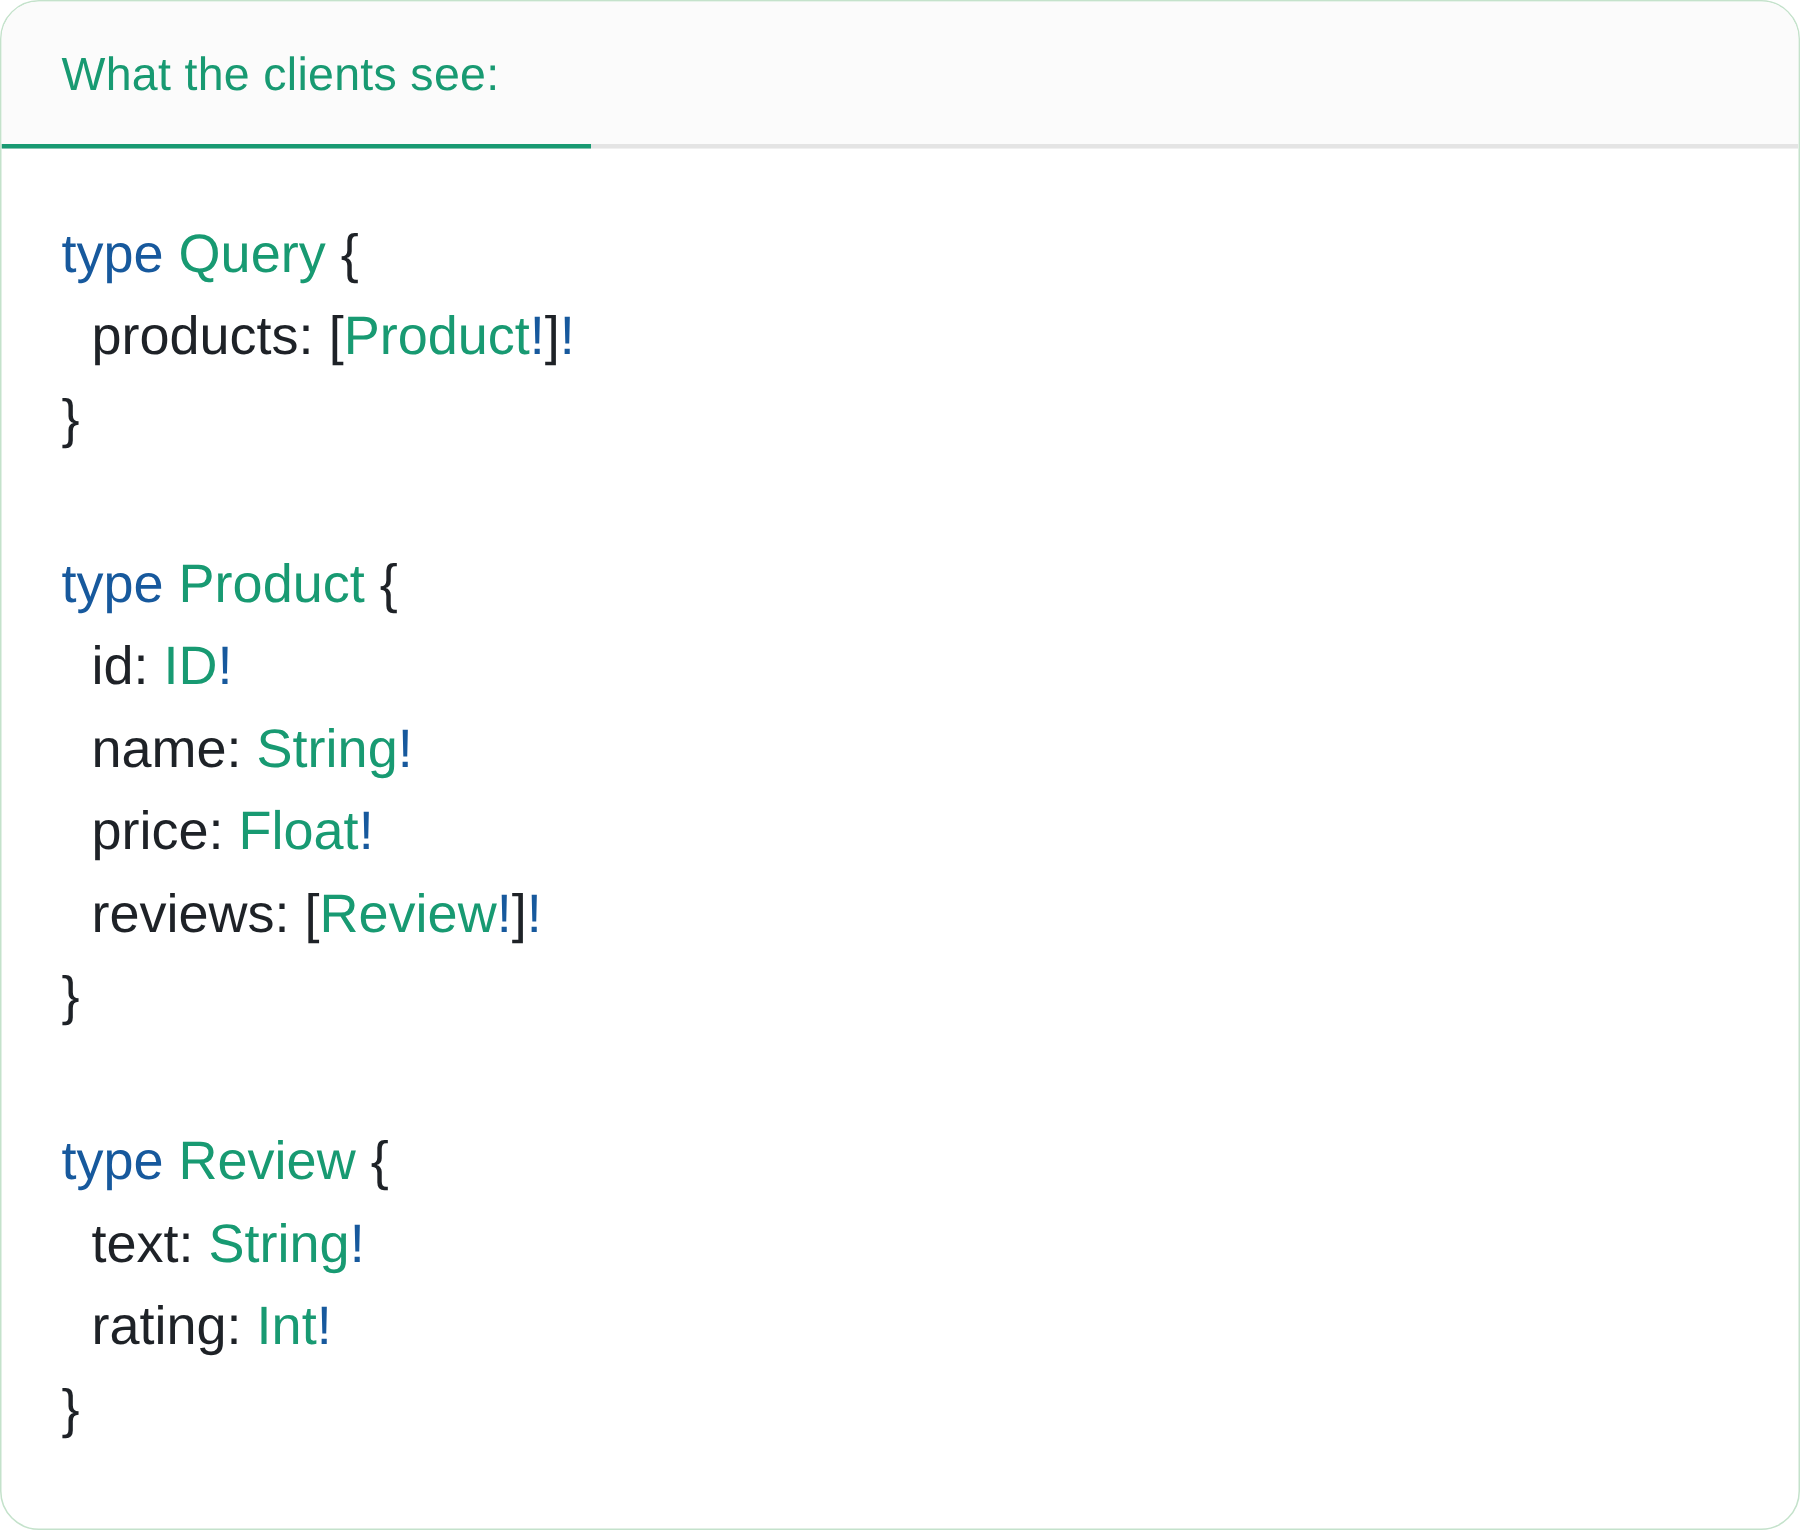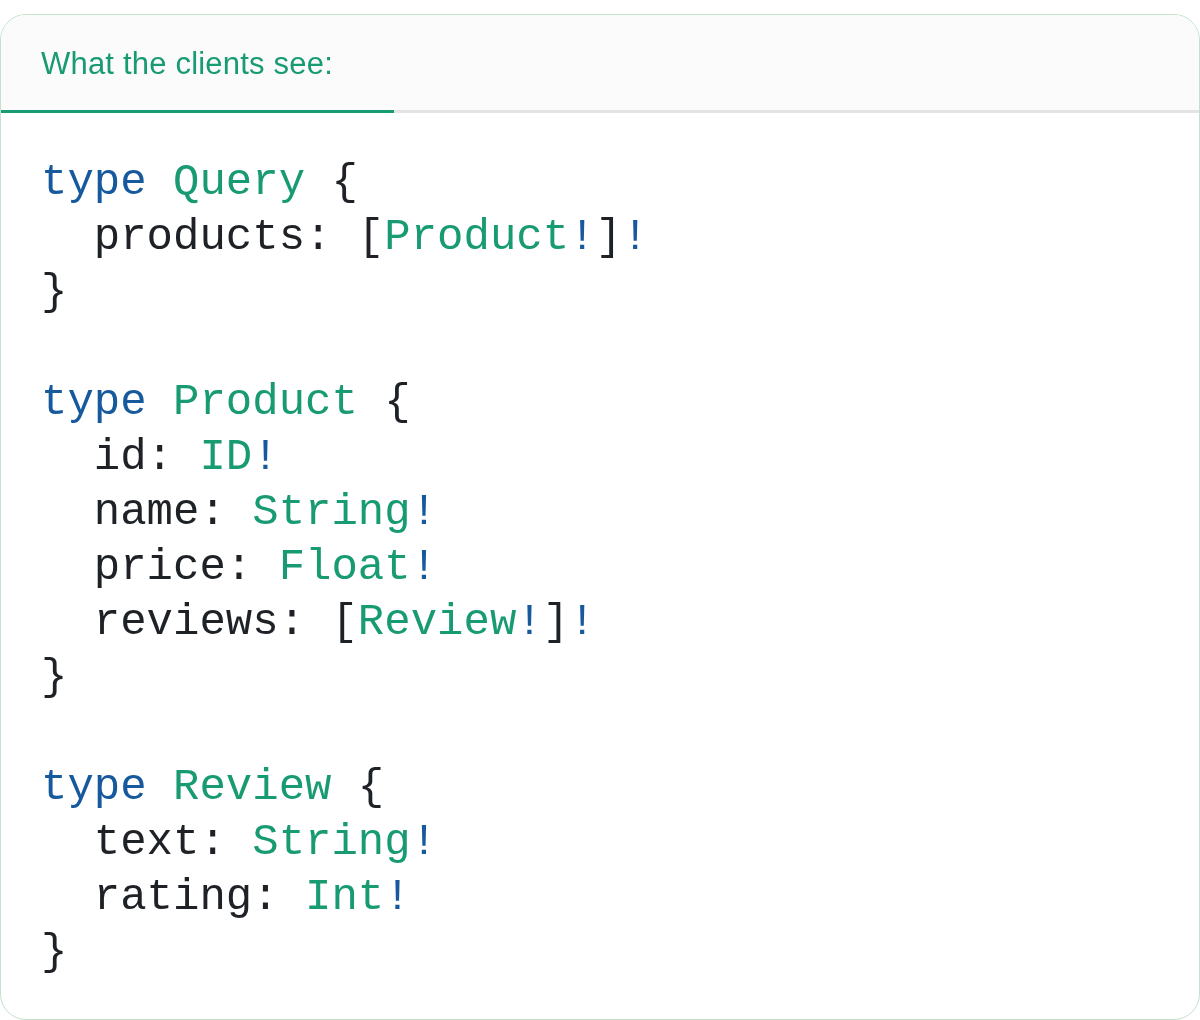--- a/index.html
+++ b/index.html
@@ -7,21 +7,20 @@
     width: 1200px; height: 1020px;
     background: #ffffff;
     font-family: "Liberation Sans", "DejaVu Sans", sans-serif;
   }
   .card {
     position: absolute; inset: 0;
     background: var(--card-bg, #ffffff);
     border: 1px solid var(--card-border, #c4e2cb);
     border-radius: 26px;
     overflow: hidden;
-    margin-top: 14px;
   }
   .card-header {
     position: relative;
     height: 98px;
     background: var(--header-bg, #fbfbfb);
   }
   .tab {
     position: absolute;
     left: 0; top: 0; bottom: 0;
     width: 393px;
@@ -46,22 +45,22 @@
     position: absolute;
     left: 0; bottom: 0;
     width: 100%;
     height: 3px;
     background: var(--teal, #189a72);
     z-index: 2;
   }
   .code {
     margin: 0;
     padding: 42px 40px 0 40px;
-    font-family: Liberation Mono, monospace;
-    font-size: 44px;
+    font-family: Liberation Sans, sans-serif;
+    font-size: 36px;
     line-height: 55px;
     color: var(--ink, #1e2227);
   }
   .code-line { height: 55px; white-space: pre; }
   .tok-kw   { color: var(--blue, #17599d); }
   .tok-ty   { color: var(--teal, #189a72); }
   .tok-bang { color: var(--blue, #17599d); }
   .tok-pl   { color: var(--ink, #1e2227); }
 </style>
 </head>

